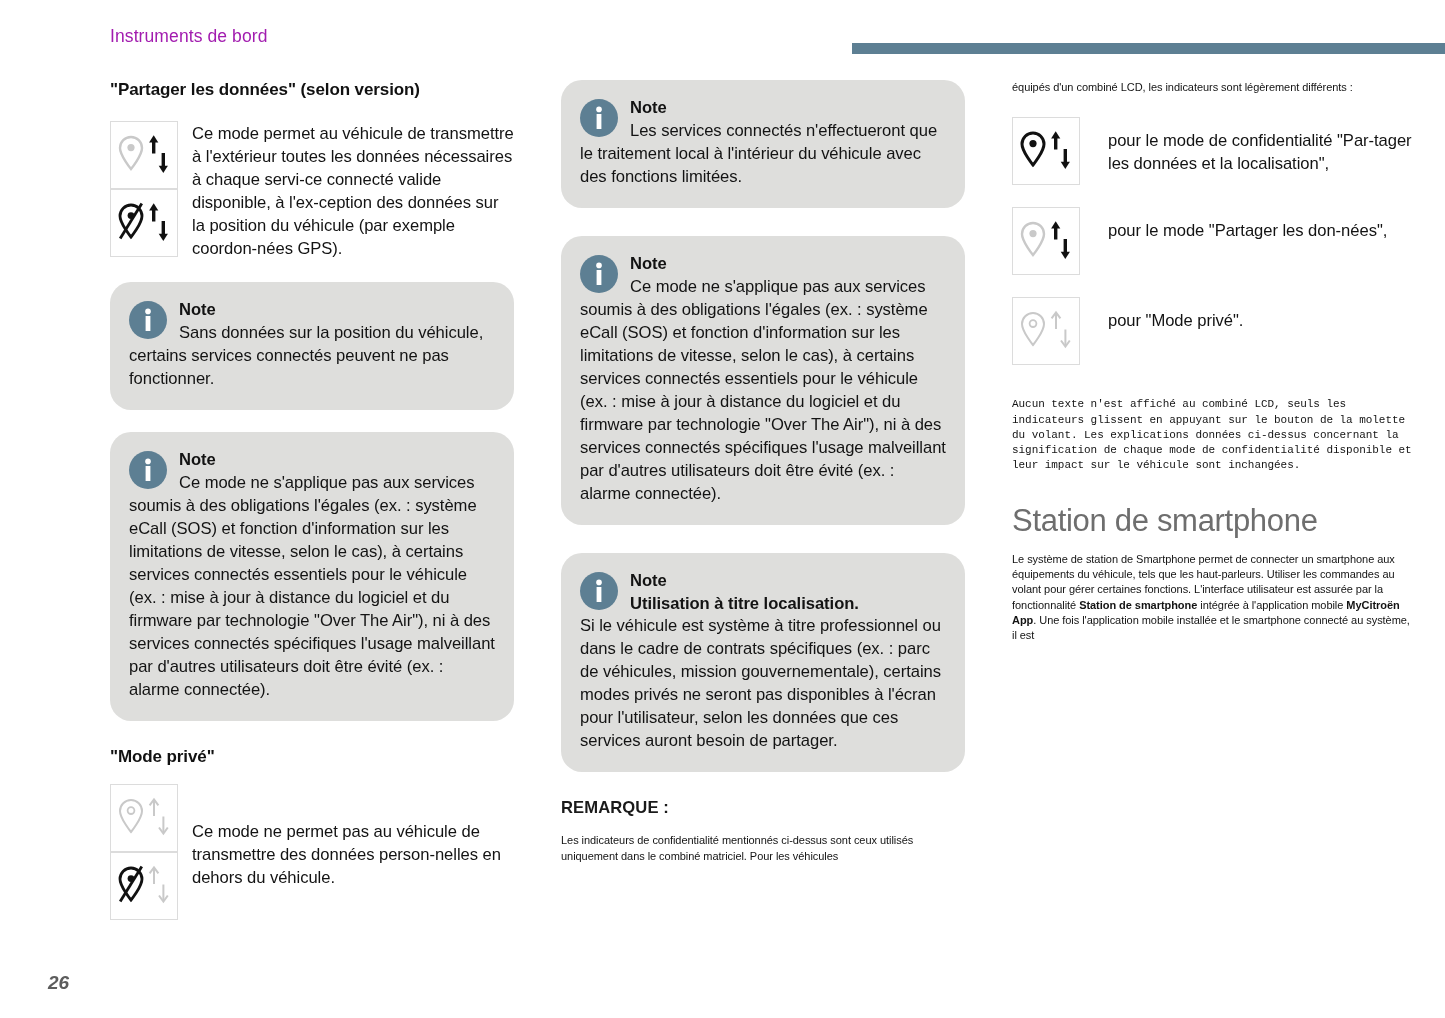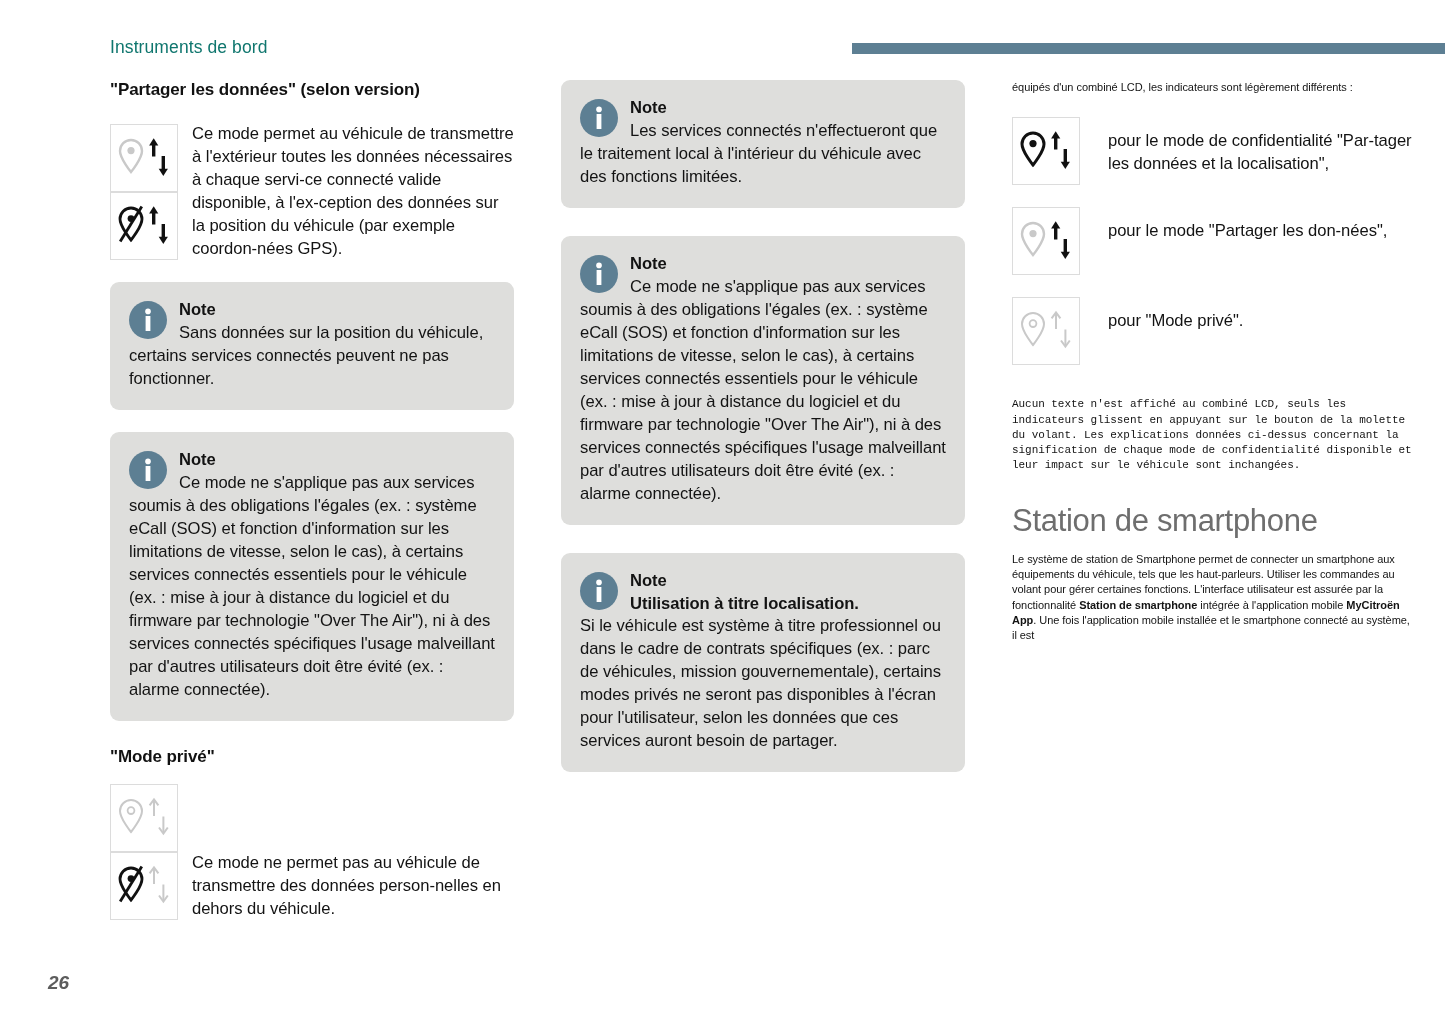--- a/index.html
+++ b/index.html
@@ -16,23 +16,23 @@
 
   
   .page-header {
     position: absolute;
     top: 0; left: 0; right: 0;
     height: 62px;
   }
   .header-title {
     position: absolute;
     left: 110px;
-    top: 37px;
+    top: 26px;
     font-size: 17.5px;
-    color: #0f766e;
+    color: #a21caf;
     letter-spacing: 0.1px;
     white-space: nowrap;
   }
   .header-rule {
     position: absolute;
     left: 852px;
     right: 0;
     top: 43px;
     height: 11px;
     background: #5d7f93;
@@ -75,21 +75,21 @@
     font-size: 11px;
     line-height: 1.39;
     color: #131313;
     letter-spacing: -0.05px;
   }
   .b { font-weight: bold; }
 
   
   .icon-row {
     display: flex;
-    align-items: flex-end;
+    align-items: center;
     gap: 14px;
   }
   .icon-stack { display: flex; flex-direction: column; gap: 0; }
   .icon-box {
     width: 68px;
     height: 68px;
     border: 1px solid #dcdcdc;
     background: #ffffff;
     flex: 0 0 68px;
     display: flex;
@@ -101,21 +101,21 @@
     padding-top: 5px;
     font-size: 16.6px;
     line-height: 1.39;
     color: #131313;
     letter-spacing: -0.05px;
   }
 
   
   .note {
     background: #dededc;
-    border-radius: 9px;
+    border-radius: 21px;
     padding: 17px 19px 19px 19px;
     position: relative;
     margin-top: 22px;
   }
   .note-inner {
     font-size: 16.6px;
     line-height: 1.385;
     color: #131313;
     letter-spacing: -0.05px;
   }
@@ -305,20 +305,22 @@
           <circle cx="19" cy="10.4" r="2.8" fill="#ffffff"></circle>
         </svg>
       </div>
       <div class="note-inner">
         <span class="note-label">Note</span><br>
         <span class="note-strong">Utilisation à titre localisation.</span><br>
         <span>Si le véhicule est système à titre professionnel ou dans le cadre de contrats spécifiques (ex. : parc de véhicules, mission gouvernementale), certains modes privés ne seront pas disponibles à l'écran pour l'utilisateur, selon les données que ces services auront besoin de partager.</span>
       </div>
     </div>
 
+    <div class="remarque-head">REMARQUE :</div>
+    <p class="body">Les indicateurs de confidentialité mentionnés ci-dessus sont ceux utilisés uniquement dans le combiné matriciel. Pour les véhicules</p>
 
   </div>
 
   <div class="col col-3">
 
     <p class="body">équipés d'un combiné LCD, les indicateurs sont légèrement différents :</p>
 
     <div class="lcd-row">
       <div class="icon-box">
         <svg width="54" height="44" viewBox="0 0 54 44">

